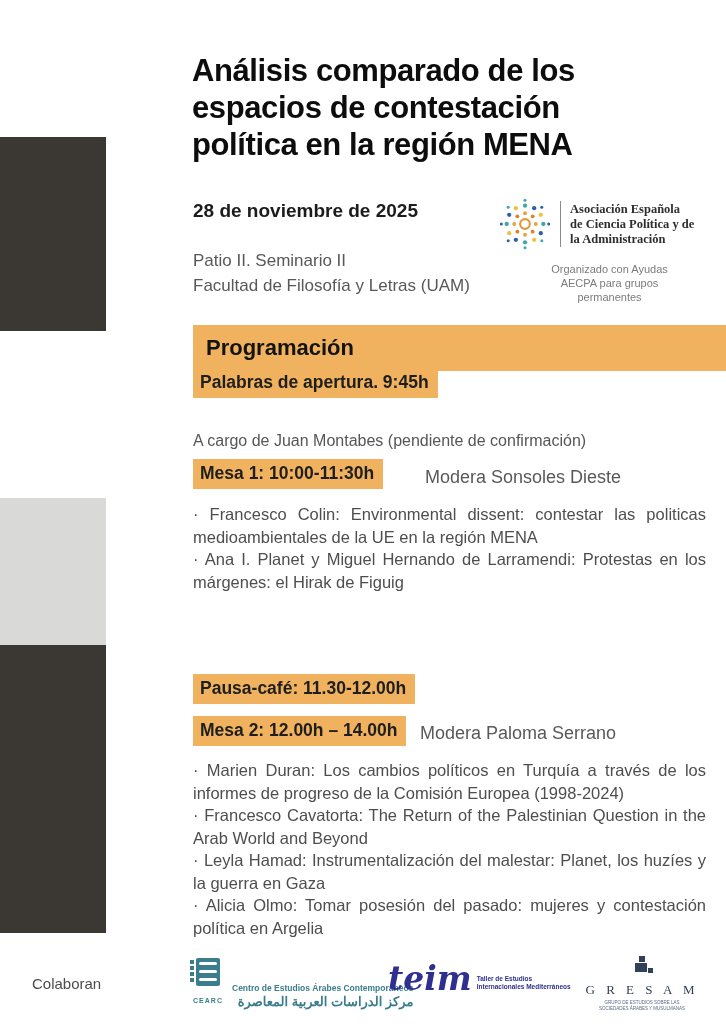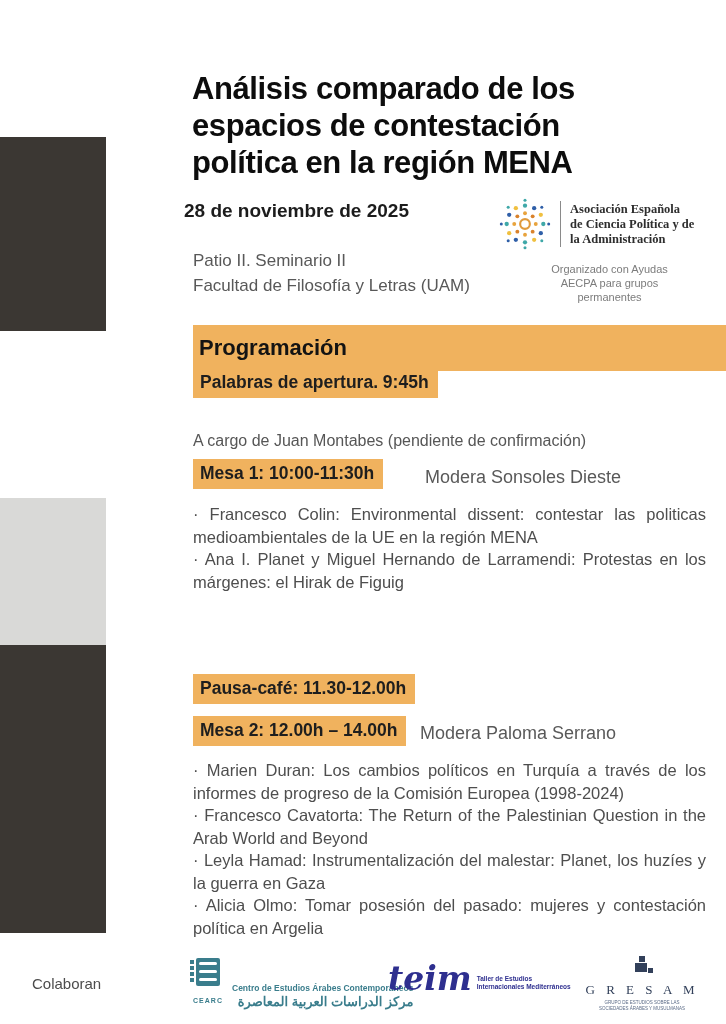--- a/index.html
+++ b/index.html
@@ -10,26 +10,26 @@
     font-family:"Liberation Sans", sans-serif;
   }
   
   .block { position:absolute; left:0; width:106px; }
   .block-dark-top    { top:137px; height:194px; background:#3b3733; }
   .block-gray-mid    { top:498px; height:147px; background:#d9d9d7; }
   .block-dark-bottom { top:645px; height:288px; background:#3b3733; }
 
   
   .title {
-    position:absolute; left:192px; top:70px; width:525px;
+    position:absolute; left:192px; top:52px; width:525px;
     font-size:31px; line-height:37px; font-weight:800;
     letter-spacing:-0.4px; color:#0d0d0d;
   }
   .date {
-    position:absolute; left:184px; top:200px;
+    position:absolute; left:193px; top:200px;
     font-size:19px; font-weight:700; color:#1c1c1c;
   }
   .venue {
     position:absolute; left:193px; top:248px;
     font-size:17px; line-height:25px; color:#585858;
   }
 
   
   .aecpa { position:absolute; left:497px; top:196px; width:225px; }
   .aecpa-row { display:flex; align-items:center; }
@@ -42,21 +42,21 @@
   .aecpa-support {
     margin-top:10px; text-align:center;
     font-size:11px; line-height:14px; color:#7c7c7c;
   }
 
   
   .banner {
     position:absolute; left:193px; top:325px; width:533px; height:46px;
     background:#f0b25e; display:flex; align-items:center;
   }
-  .banner span { padding-left:6px; font-size:22px; font-weight:800; color:#131313; }
+  .banner span { padding-left:13px; font-size:22px; font-weight:800; color:#131313; }
 
   
   .hl {
     display:inline-block; background:#f0b25e; color:#1e1e1e;
     font-size:17.5px; font-weight:800; padding:4px 9px 5px 7px;
   }
   .pos-opening { position:absolute; left:193px; top:368px; }
   .opening-detail {
     position:absolute; left:193px; top:432px;
     font-size:16px; color:#565656;

